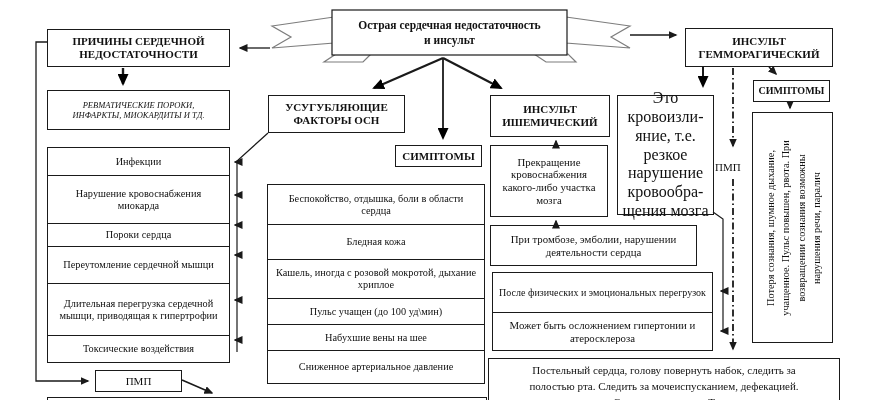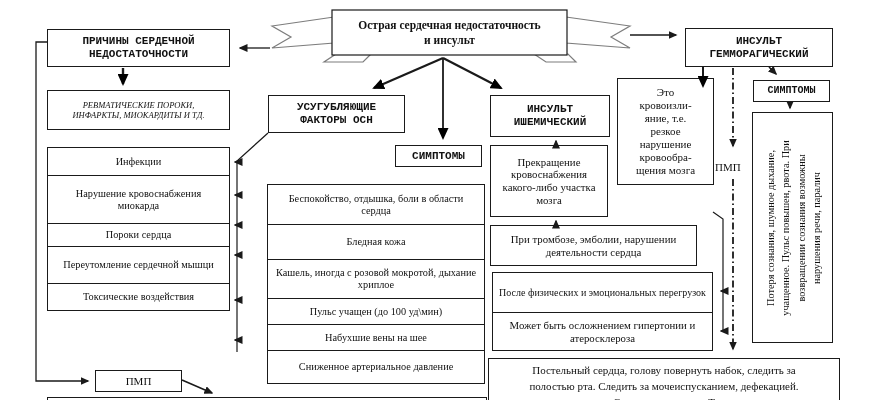--- a/index.html
+++ b/index.html
@@ -1,21 +1,21 @@
 <!DOCTYPE html>
 <html><head>
 <meta charset="utf-8">
 <style>
   html,body{margin:0;padding:0;background:#fff;}
   #canvas{position:relative;width:870px;height:400px;background:#fff;overflow:hidden;
           font-family:"Liberation Serif",serif;color:#111;}
   .box{position:absolute;background:#fff;border:1px solid #1a1a1a;box-sizing:border-box;
        display:flex;align-items:center;justify-content:center;text-align:center;
        white-space:pre-line;line-height:1.18;}
-  .bold{font-weight:bold;font-family:Liberation Mono, monospace;}
+  .bold{font-weight:bold;}
   .row{position:relative;background:#fff;border:1px solid #1a1a1a;box-sizing:border-box;
        display:flex;align-items:center;justify-content:center;text-align:center;
        margin-top:-1px;line-height:1.15;padding:1px 6px;}
   .stack{position:absolute;}
   #svg-layer{position:absolute;left:0;top:0;z-index:4;pointer-events:none;}
   .boxes{position:absolute;left:0;top:0;z-index:2;width:870px;height:400px;}
   #banner-text{position:absolute;left:332px;top:10px;width:235px;height:45px;z-index:5;
        display:flex;align-items:center;justify-content:center;text-align:center;
        font-weight:bold;font-size:11.5px;white-space:pre-line;line-height:1.3;}
   #vbox-inner{position:absolute;left:50%;top:50%;width:231px;height:81px;
@@ -36,20 +36,21 @@
     <div class="box bold" style="left:47px;top:29px;width:183px;height:38px;font-size:11px;">ПРИЧИНЫ СЕРДЕЧНОЙ
 НЕДОСТАТОЧНОСТИ</div>
     <div class="box" style="left:47px;top:90px;width:183px;height:40px;font-size:8.5px;font-style:italic;">РЕВМАТИЧЕСКИЕ ПОРОКИ,
 ИНФАРКТЫ, МИОКАРДИТЫ И ТД.</div>
 
     <div class="stack" style="left:47px;top:148px;width:183px;font-size:10.3px;">
       <div class="row" style="height:29px;">Инфекции</div>
       <div class="row" style="height:49px;">Нарушение кровоснабжения миокарда</div>
       <div class="row" style="height:24px;">Пороки сердца</div>
       <div class="row" style="height:38px;">Переутомление сердечной мышци</div>
+      <div class="row" style="height:53px;">Длительная перегрузка сердечной мышци, приводящая к гипертрофии</div>
       <div class="row" style="height:28px;">Токсические воздействия</div>
     </div>
 
     <div class="box" style="left:95px;top:370px;width:87px;height:22px;font-size:11px;">ПМП</div>
     <div class="box" style="left:47px;top:397px;width:440px;height:40px;"></div>
 
     <div class="box bold" style="left:268px;top:95px;width:137px;height:38px;font-size:11px;">УСУГУБЛЯЮЩИЕ
 ФАКТОРЫ ОСН</div>
     <div class="box bold" style="left:395px;top:145px;width:87px;height:22px;font-size:11px;">СИМПТОМЫ</div>
 
@@ -62,21 +63,21 @@
       <div class="row" style="height:34px;">Сниженное артериальное давление</div>
     </div>
 
     <div class="box bold" style="left:490px;top:95px;width:120px;height:42px;font-size:11px;">ИНСУЛЬТ
 ИШЕМИЧЕСКИЙ</div>
     <div class="box" style="left:490px;top:145px;width:118px;height:72px;font-size:10.8px;padding:0 5px;">Прекращение кровоснабжения какого-либо участка мозга</div>
     <div class="box" style="left:490px;top:225px;width:207px;height:41px;font-size:10.8px;">При тромбозе, эмболии, нарушении деятельности сердца</div>
     <div class="box" style="left:492px;top:272px;width:221px;height:41px;font-size:10px;">После физических и эмоциональных перегрузок</div>
     <div class="box" style="left:492px;top:312px;width:221px;height:39px;font-size:10.8px;">Может быть осложнением гипертонии и атеросклероза</div>
 
-    <div class="box" style="left:617px;top:78px;width:97px;height:107px;font-size:11px;">Это
+    <div class="box" style="left:617px;top:95px;width:97px;height:120px;font-size:16px;">Это
 кровоизли-
 яние, т.е.
 резкое
 нарушение
 кровообра-
 щения мозга</div>
     <div class="box bold" style="left:685px;top:28px;width:148px;height:39px;font-size:11px;">ИНСУЛЬТ
 ГЕММОРАГИЧЕСКИЙ</div>
     <div class="box bold" style="left:753px;top:80px;width:77px;height:22px;font-size:10px;">СИМПТОМЫ</div>
 

